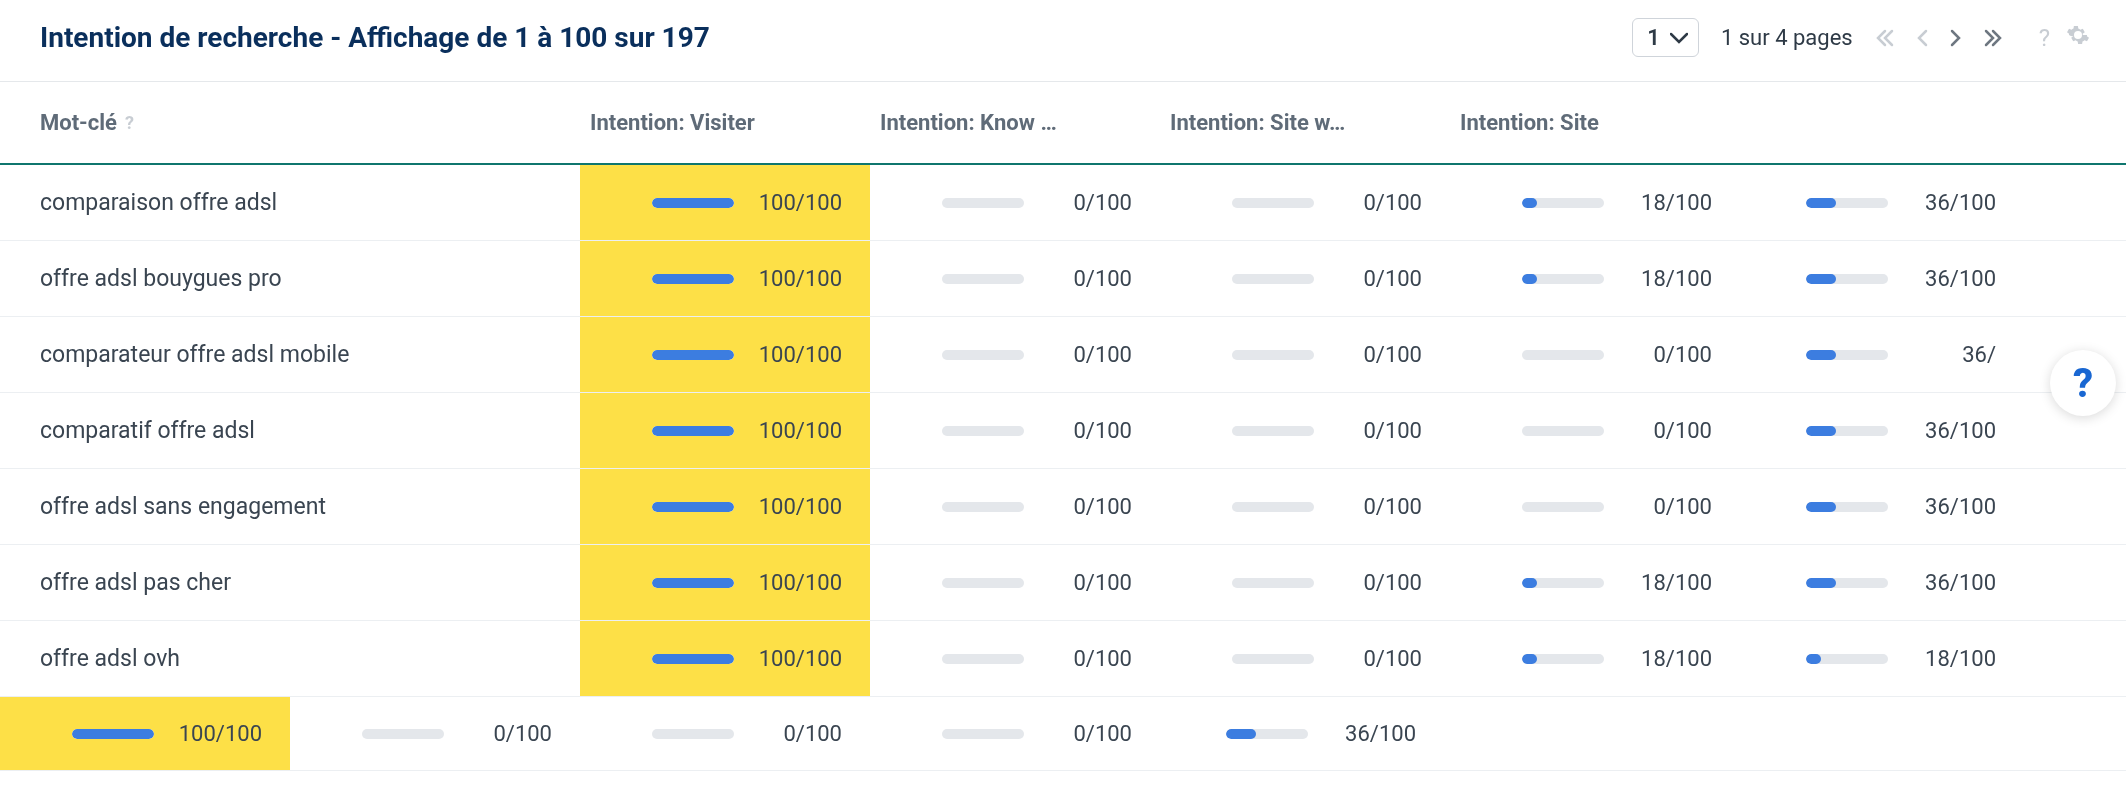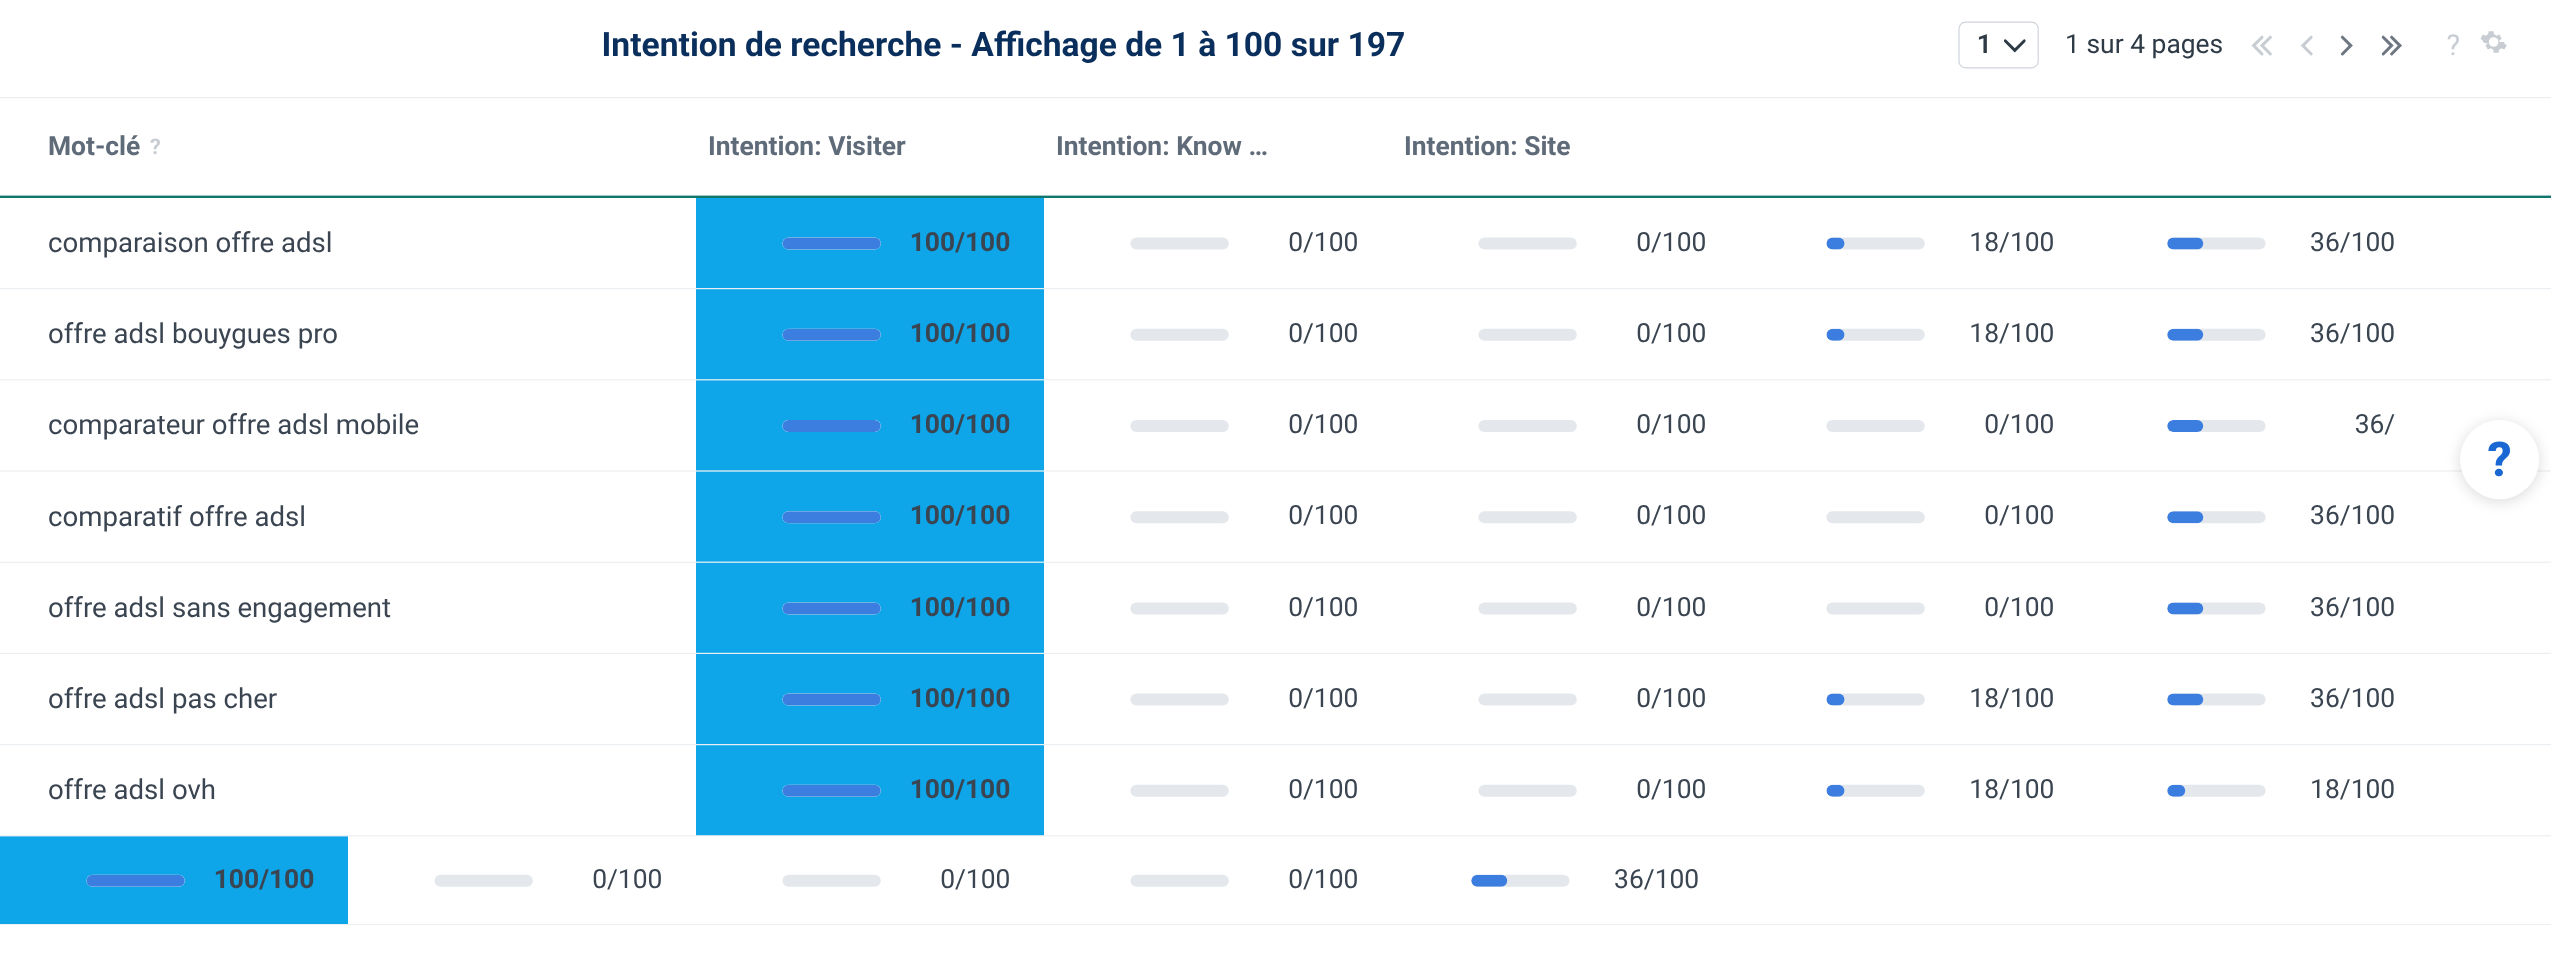--- a/index.html
+++ b/index.html
@@ -7,21 +7,20 @@
     font-family: -apple-system, BlinkMacSystemFont, "Segoe UI", Roboto, Helvetica, Arial, sans-serif;
     background: #fff;
     color: #212529;
     width: 2126px;
   }
   .header {
     display: flex;
     align-items: center;
     padding: 18px 36px 24px 40px;
     border-bottom: 1px solid #e5e8eb;
-    text-align: center;
   }
   .title {
     font-size: 28px;
     font-weight: 700;
     color: #0a2f5c;
     flex: 1;
   }
   .pager {
     display: flex;
     align-items: center;
@@ -133,21 +132,21 @@
     color: #3a4551;
   }
   .icell {
     width: 290px;
     padding: 24px 28px 24px 10px;
     display: flex;
     align-items: center;
     justify-content: flex-end;
     gap: 18px;
   }
-  .icell.sorted { background: #0ea5e9; font-weight: bold; }
+  .icell.sorted { background: #fde047; }
   .icell.faire { width:284px; }
   .bar {
     width: 82px;
     height: 10px;
     background: #e4e7eb;
     border-radius: 5px;
     overflow: hidden;
     position: relative;
   }
   .bar-fill {
@@ -235,20 +234,25 @@
   <div class="cell-int">
     <div class="col-h">
         <span>Intention: Visiter</span>
       </div>
   </div>
   <div class="cell-int">
     <div class="col-h">
         <span>Intention: Know …</span>
       </div>
   </div>
+  <div class="cell-int">
+    <div class="col-h">
+        <span>Intention: Site w…</span>
+      </div>
+  </div>
   <div class="cell-int cell-faire">
     <div class="col-h">
         <span>Intention: Site</span>
       </div>
   </div>
 </div>
 
 <div id="rows">
     <div class="row">
       <div class="kcell">comparaison offre adsl</div>

